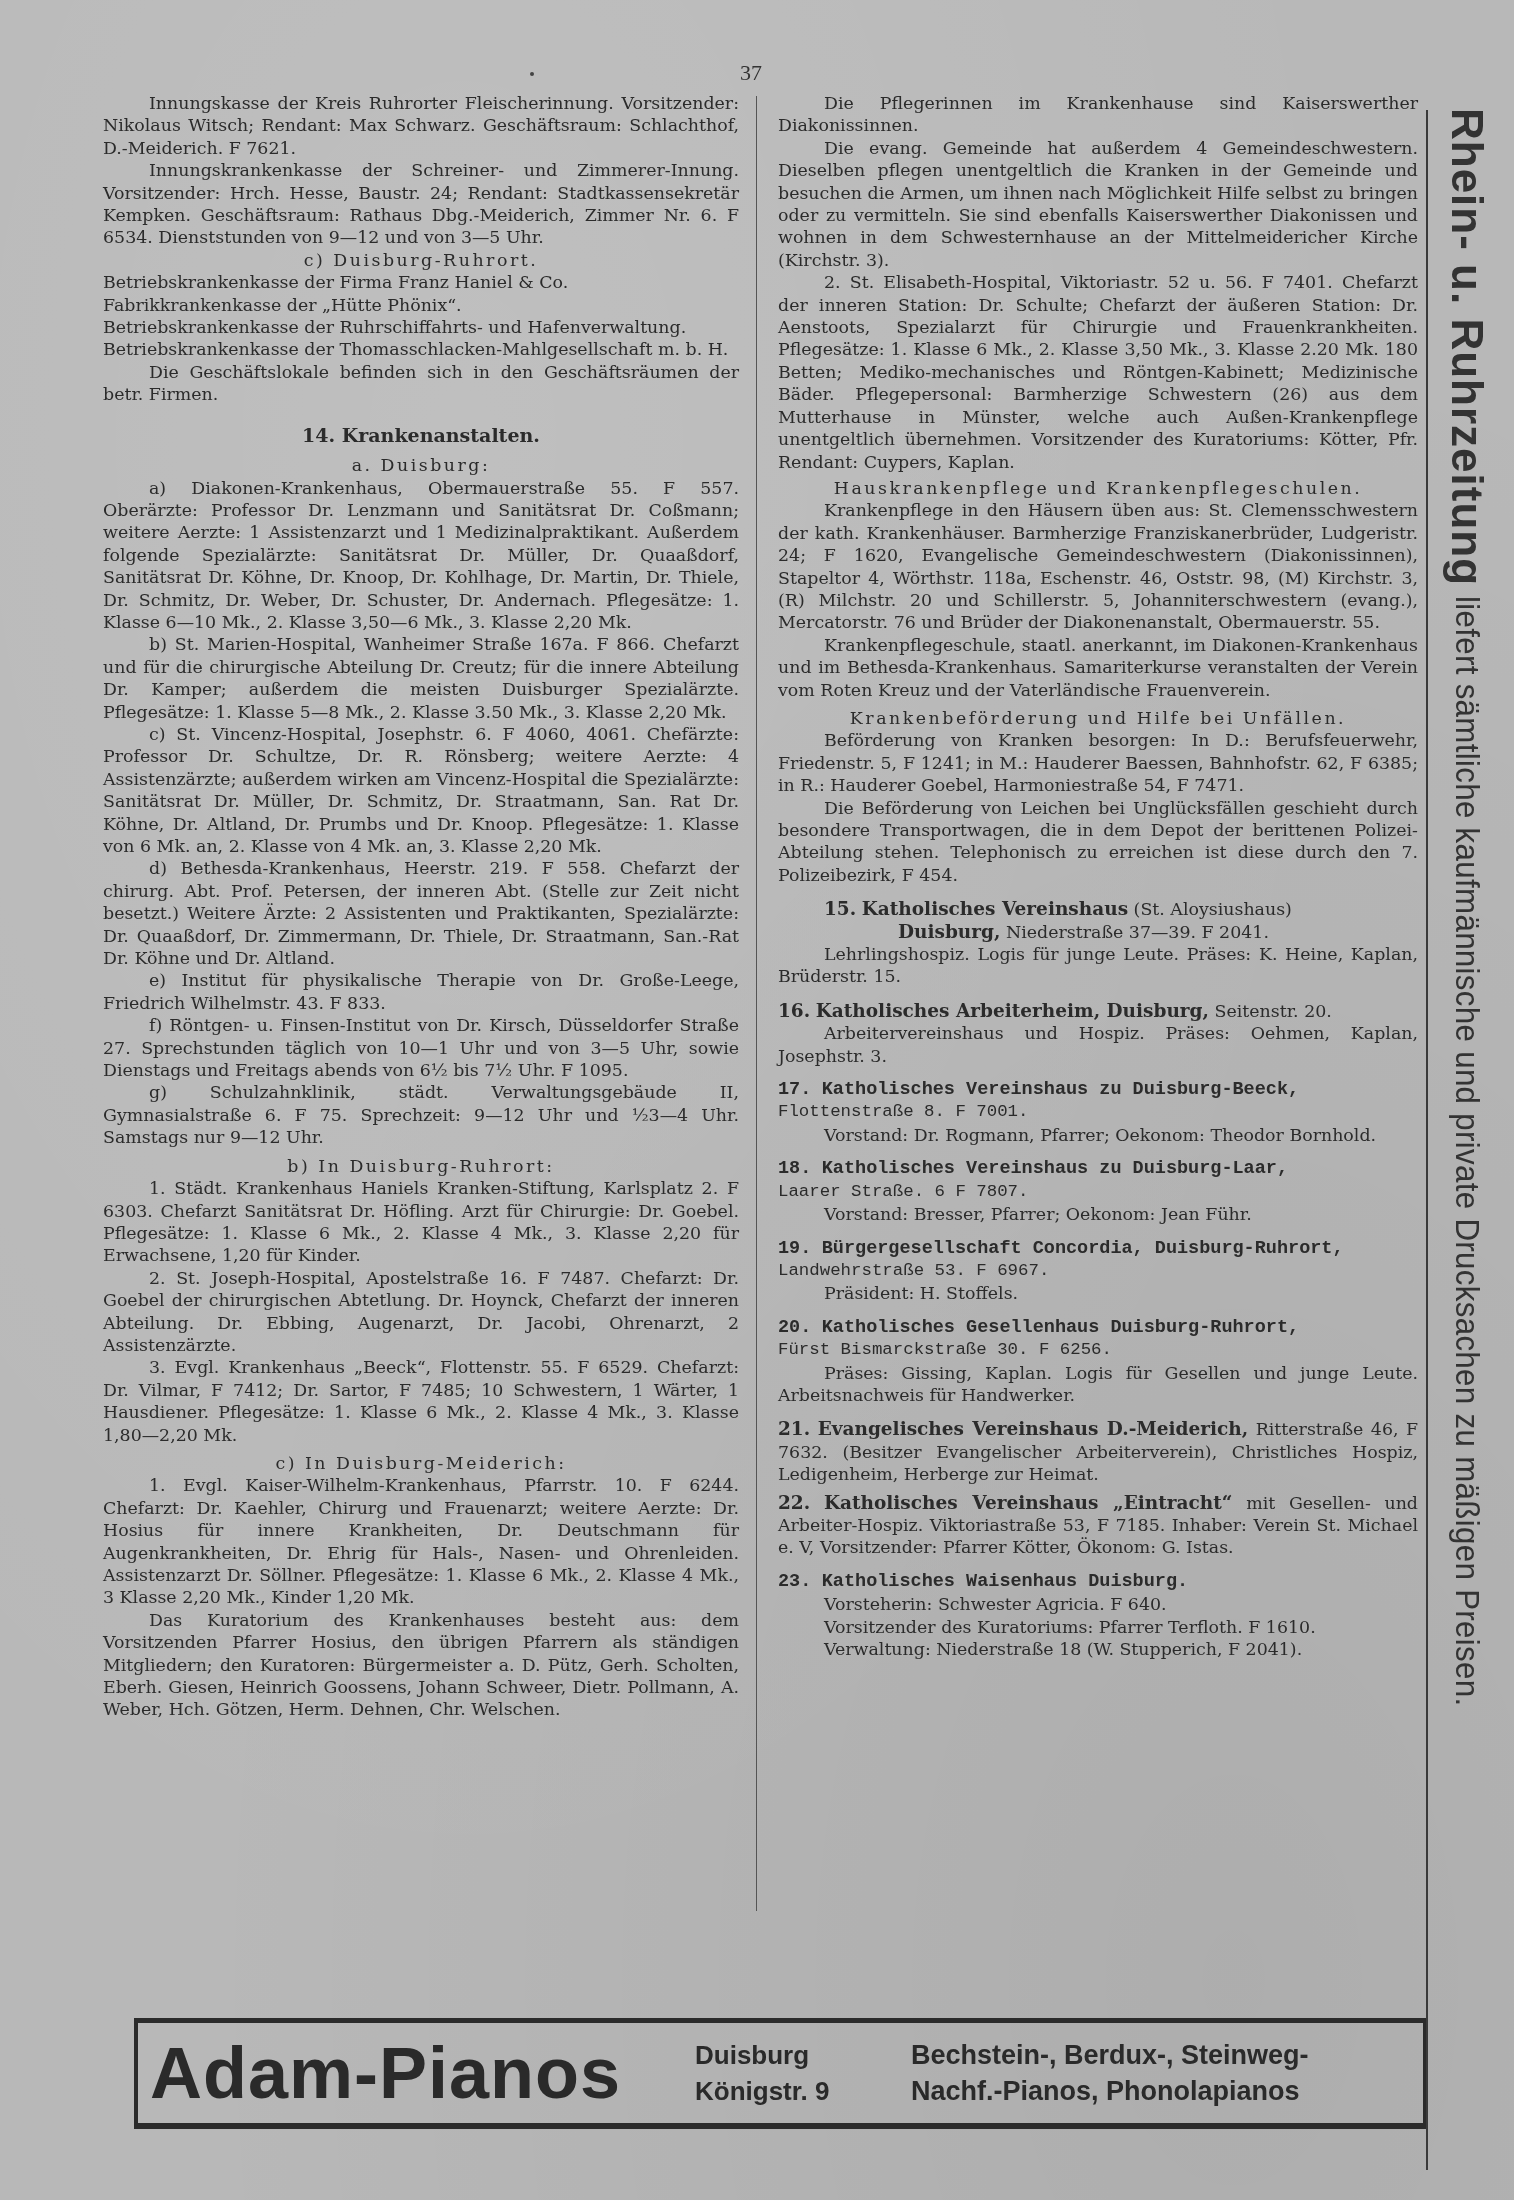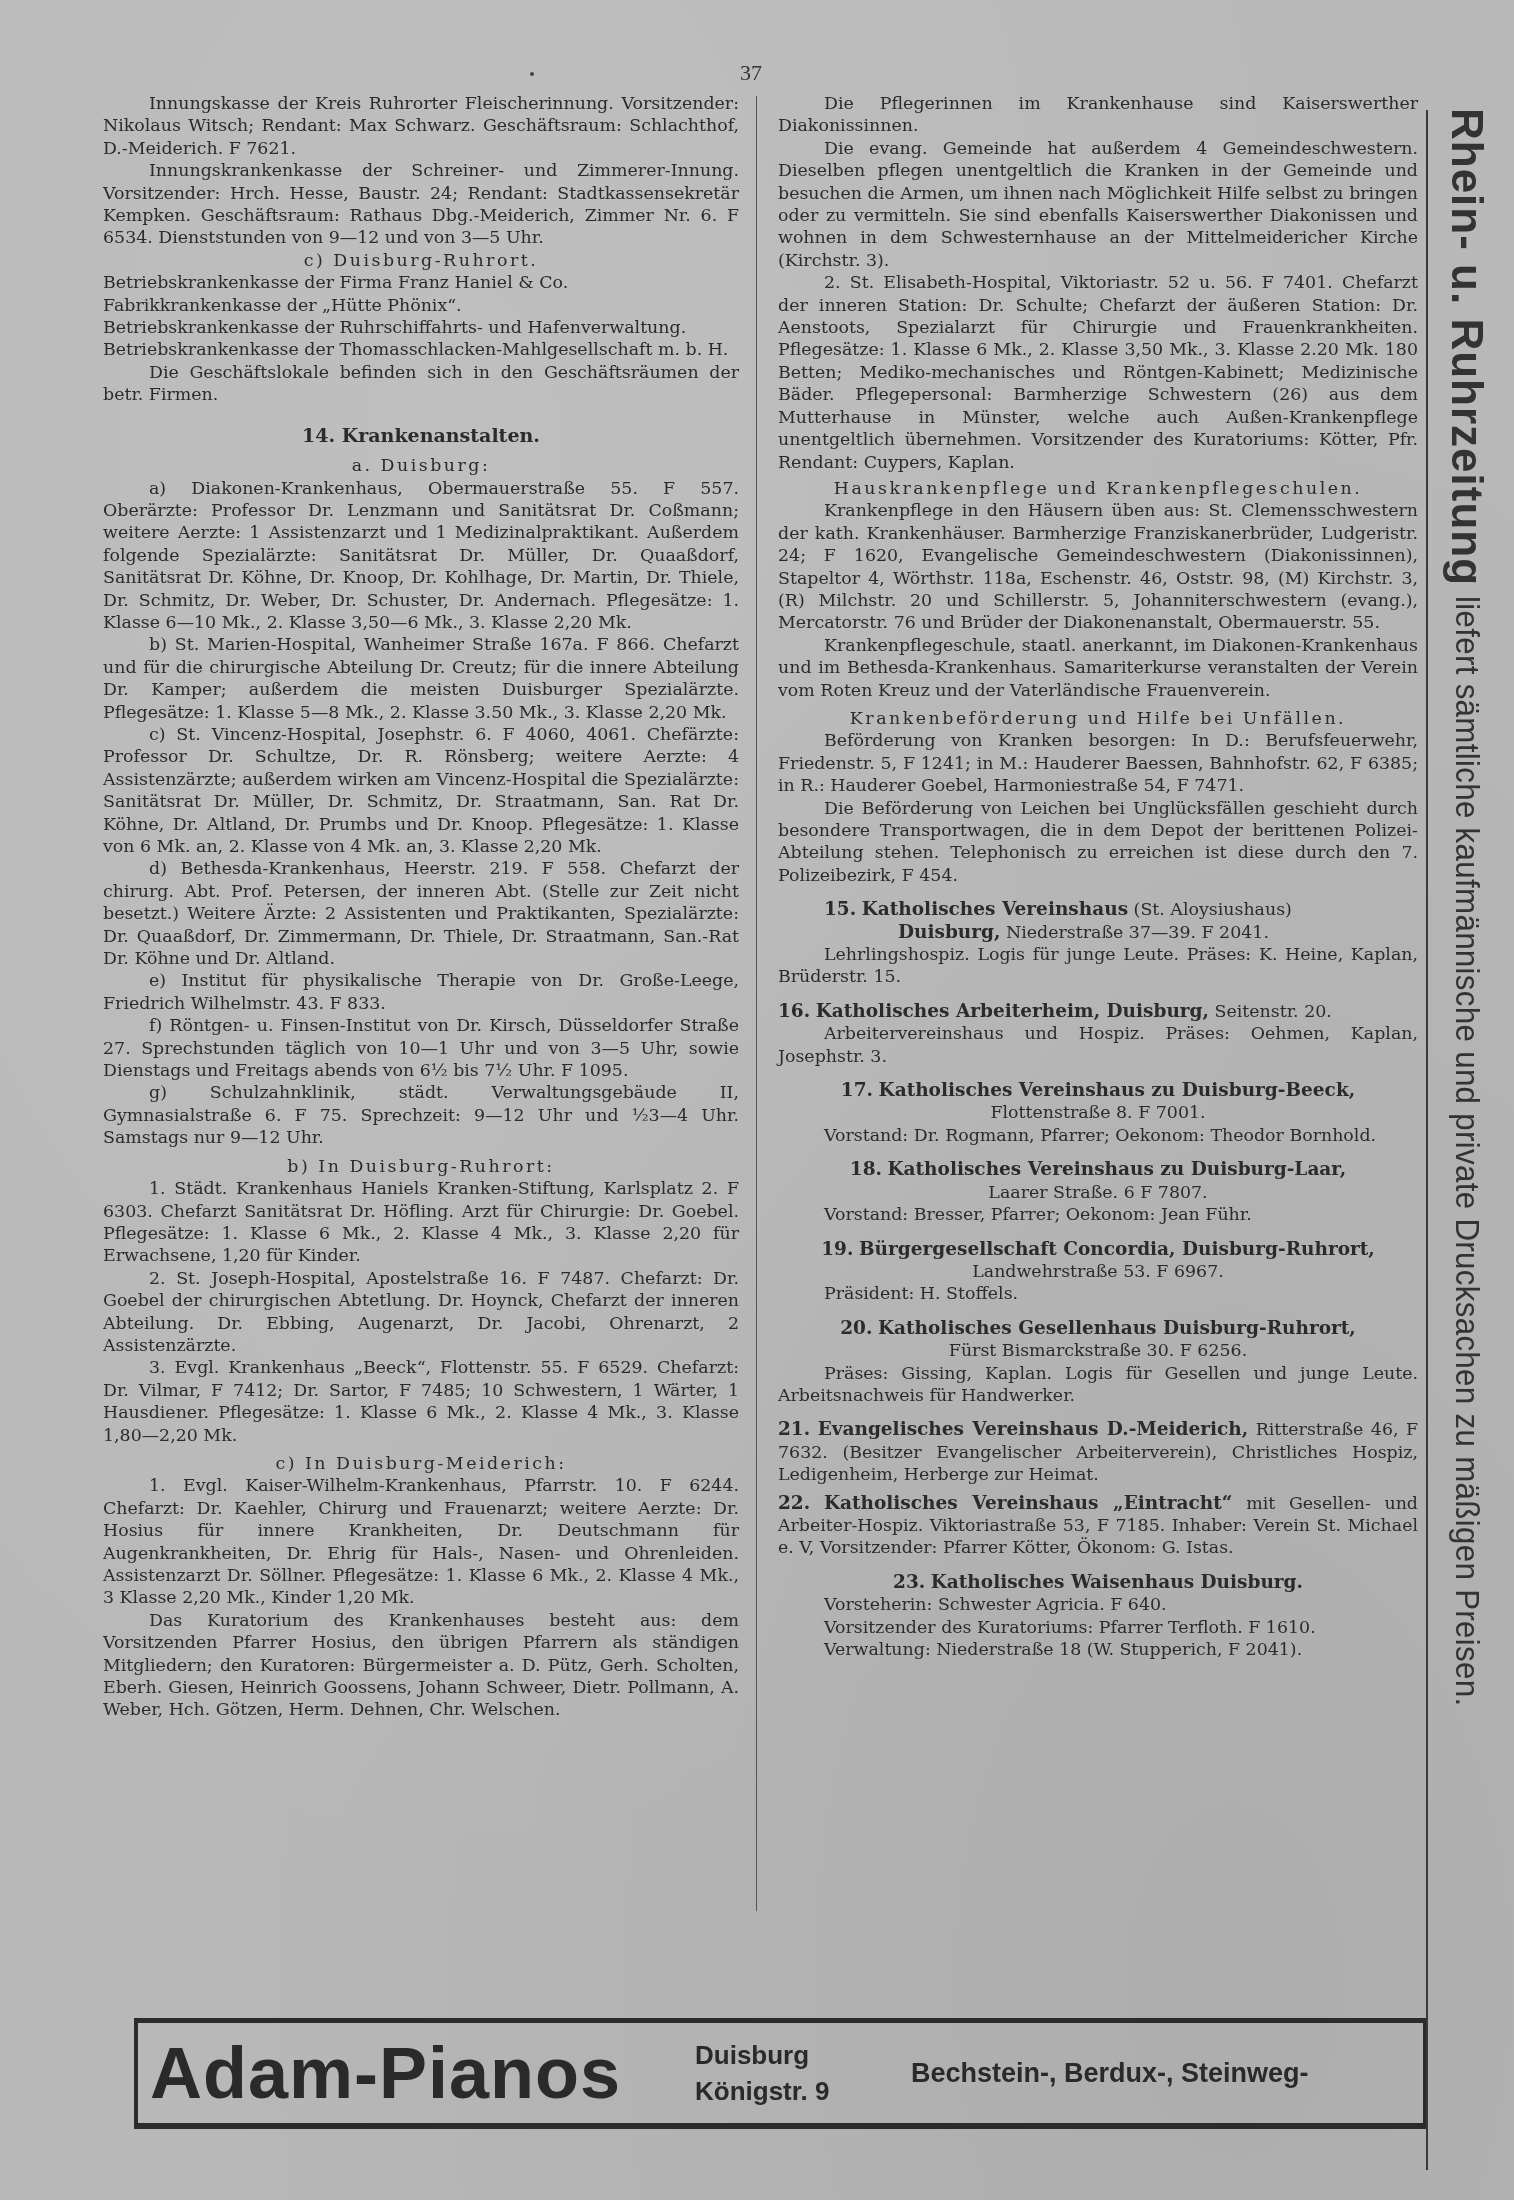--- a/index.html
+++ b/index.html
@@ -30,21 +30,21 @@
     text-align: justify;
     color: #2b2b2b;
   }
   .col-left { left: 103px; width: 636px; }
   .col-right { left: 778px; width: 640px; }
   .col-rule {
     position: absolute; left: 756px; top: 96px; width: 1px; height: 1815px; background: #555;
   }
   .p { margin: 0; text-indent: 0; }
   .ind { text-indent: 46px; }
-  .center { text-align: center; text-indent: 0; }
+  .center { text-align: left; text-indent: 0; font-family: Liberation Mono, monospace; }
   .sec-title { font-weight: bold; font-size: 19px; margin: 18px 0 8px; text-align:center; }
   .sub { margin: 0; text-align: center; letter-spacing: 2.5px; }
   .entry-title { font-weight: bold; font-size: 18.5px; }
   .gap-s { height: 6px; }
   .gap-m { height: 12px; }
   .ad-box {
     position: absolute; left: 134px; top: 2018px; width: 1285px; height: 100px;
     border: 4px solid #2b2b2b; border-top-width: 5px; border-bottom-width: 6px;
     display: flex; align-items: center;
     font-family: "Liberation Sans", sans-serif; color: #2a2a2a;
@@ -228,20 +228,21 @@
   </div>
 
   <div class="ad-box">
     <div class="ad-name">Adam-Pianos</div>
     <div class="ad-mid">
       <div>Duisburg</div>
       <div>Königstr. 9</div>
     </div>
     <div class="ad-right">
       <div>Bechstein-, Berdux-, Steinweg-</div>
+      <div>Nachf.-Pianos, Phonolapianos</div>
     </div>
   </div>
 
   <div class="side-rule"></div>
   <div class="side-ad">
     <div class="side-ad-text">
       <span class="side-big">Rhein- u. Ruhrzeitung</span>
       <span class="side-small">liefert sämtliche kaufmännische und private Drucksachen zu mäßigen Preisen.</span>
     </div>
   </div>

